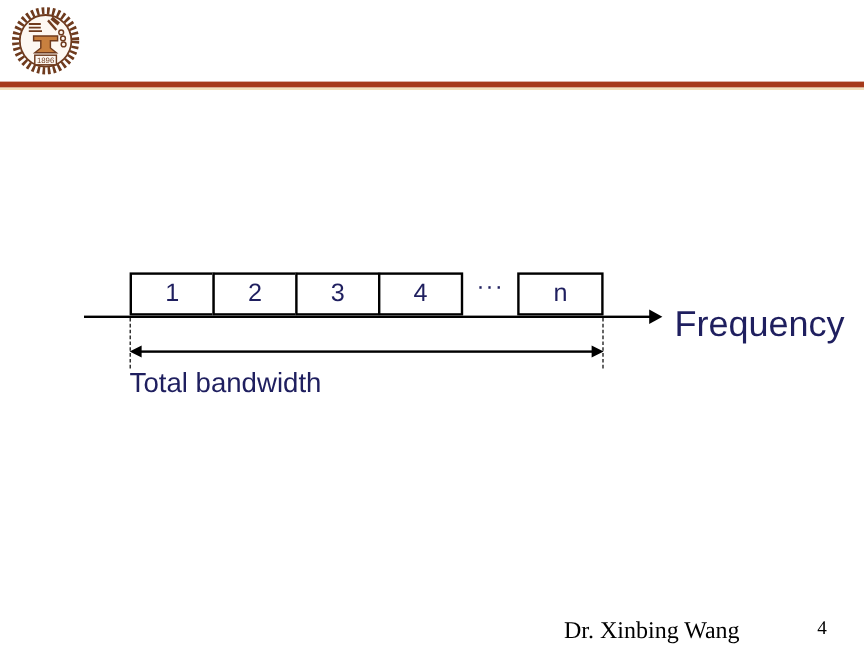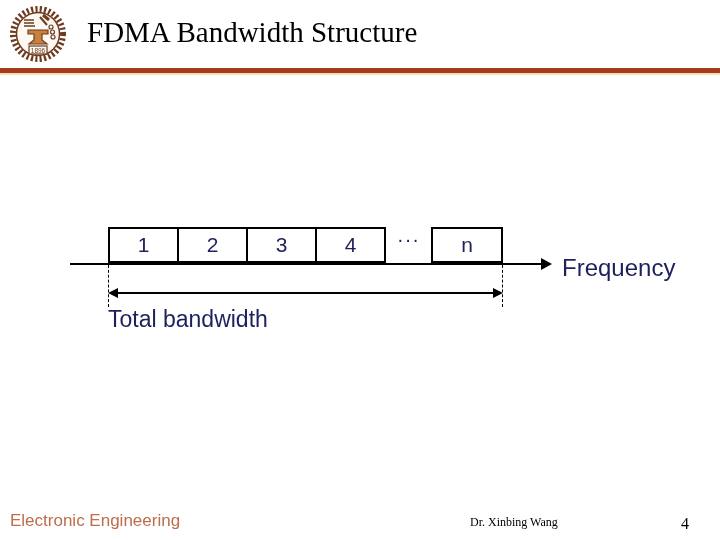--- a/index.html
+++ b/index.html
@@ -55,31 +55,31 @@
   .bw-arrow-right {
     position: absolute; left: 493px; top: 288px; width: 0; height: 0;
     border-left: 10px solid #000000; border-top: 5px solid transparent; border-bottom: 5px solid transparent;
   }
   .total-bw-label {
     position: absolute; left: 108px; top: 306px; width: 395px;
     text-align: left; font-size: 23px; color: #1F1F5F;
   }
   .freq-label {
     position: absolute; left: 562px; top: 254px;
-    font-size: 24px; color: #1F1F5F; white-space: nowrap;
+    font-size: 30px; color: #1F1F5F; white-space: nowrap;
   }
 
   
   .footer-dept {
     position: absolute; left: 10px; top: 511px;
     font-size: 17px; color: #BE6C4C; white-space: nowrap;
   }
   .footer-author {
     position: absolute; left: 470px; top: 515px;
-    font-family: "Liberation Serif", serif; font-size: 12px; color: #000000; white-space: nowrap;
+    font-family: "Liberation Serif", serif; font-size: 20px; color: #000000; white-space: nowrap;
   }
   .footer-page {
     position: absolute; left: 681px; top: 515px;
     font-family: "Liberation Serif", serif; font-size: 16px; color: #000000;
   }
 </style>
 </head>
 <body>
 
 <div class="slide">
@@ -93,21 +93,20 @@
       <path d="M34 10l6 5" stroke="#6F3B1E" stroke-width="3" fill="none"></path>
       <path d="M19 25h20v4h-6v6l5 4H20l5-4v-6h-6z" fill="#C8803F" stroke="#6F3B1E" stroke-width="1.2"></path>
       <circle cx="42" cy="22" r="2" fill="none" stroke="#6F3B1E" stroke-width="1.2"></circle>
       <circle cx="43.5" cy="27" r="2" fill="none" stroke="#6F3B1E" stroke-width="1.2"></circle>
       <circle cx="44" cy="32" r="2" fill="none" stroke="#6F3B1E" stroke-width="1.2"></circle>
       <rect x="20" y="41" width="18" height="8" fill="#FDF8F2" stroke="#6F3B1E" stroke-width="1.2"></rect>
       <text x="29" y="47.5" text-anchor="middle" font-size="6.5" fill="#6F3B1E">1896</text>
     </svg>
   </div>
 
-  <h1 class="title">FDMA Bandwidth Structure</h1>
   <div class="rule-dark"></div>
   <div class="rule-light"></div>
 
   <div>
     <div class="axis-line"></div>
     <div class="freq-arrowhead"></div>
 
     <div class="channel-box box-1">1</div>
     <div class="channel-box box-2">2</div>
     <div class="channel-box box-3">3</div>
@@ -119,17 +118,16 @@
     <div class="dash-line dash-right"></div>
 
     <div class="bw-arrow-left"></div>
     <div class="bw-line"></div>
     <div class="bw-arrow-right"></div>
 
     <div class="total-bw-label">Total bandwidth</div>
     <div class="freq-label">Frequency</div>
   </div>
 
-  <div class="footer-dept">Electronic Engineering</div>
   <div class="footer-author">Dr. Xinbing Wang</div>
   <div class="footer-page">4</div>
 
 </div>
 
 </body></html>

